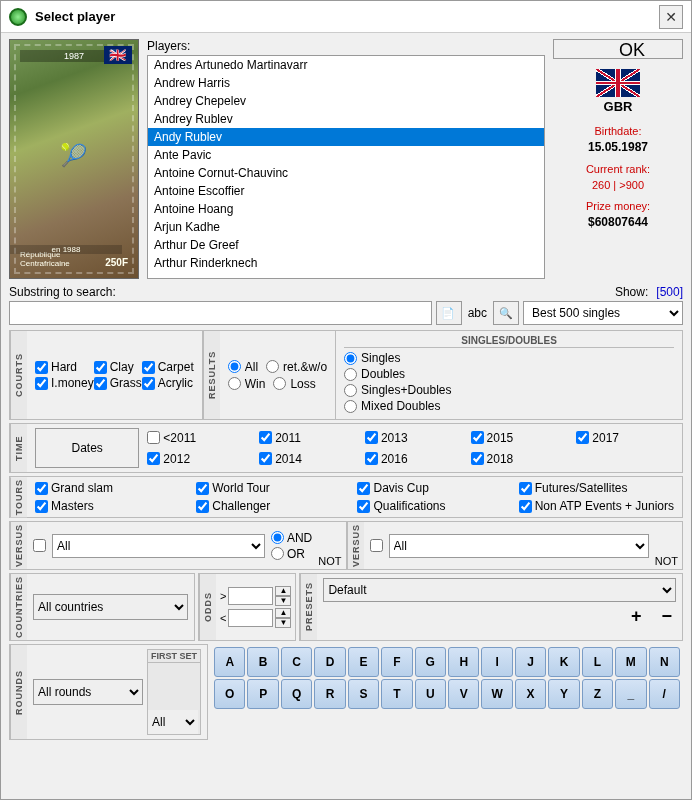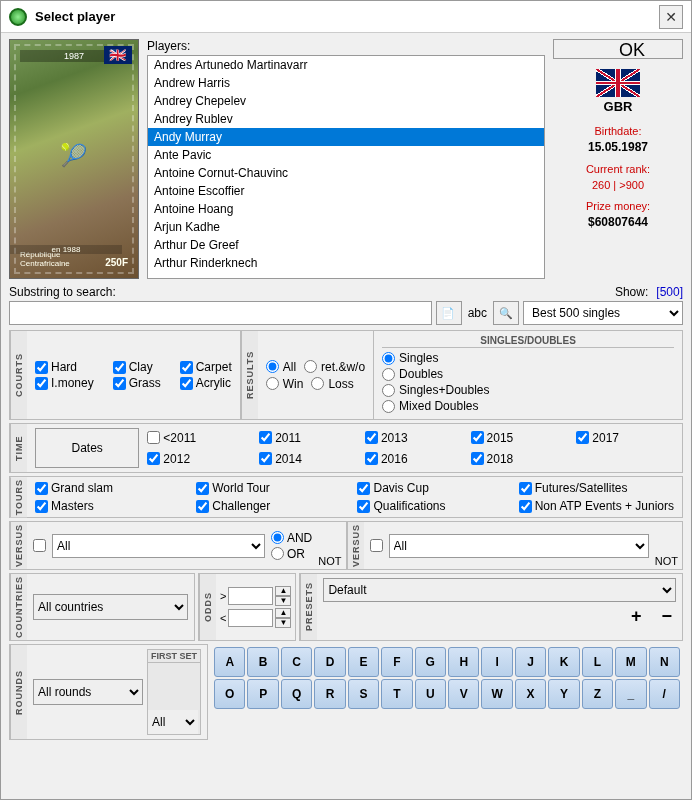--- a/index.html
+++ b/index.html
@@ -87,21 +87,21 @@
         </div>
       </div>
 
       <div class="player-list-section">
         <div class="players-label">Players:</div>
         <div class="player-list" id="playerList">
         <div class="player-list-item">Andres Artunedo Martinavarr</div>
             <div class="player-list-item">Andrew Harris</div>
             <div class="player-list-item">Andrey Chepelev</div>
             <div class="player-list-item">Andrey Rublev</div>
-            <div class="player-list-item selected">Andy Murray</div>
+            <div class="player-list-item selected">Andy Rublev</div>
             <div class="player-list-item">Ante Pavic</div>
             <div class="player-list-item">Antoine Cornut-Chauvinc</div>
             <div class="player-list-item">Antoine Escoffier</div>
             <div class="player-list-item">Antoine Hoang</div>
             <div class="player-list-item">Arjun Kadhe</div>
             <div class="player-list-item">Arthur De Greef</div>
             <div class="player-list-item">Arthur Rinderknech</div>
           </div>
       </div>
 
@@ -152,21 +152,21 @@
       <input type="text" class="search-input" style="flex: 1 1 0%; height: 24px; border: 1px solid rgb(153, 153, 153); padding: 2px 6px; font-size: 12px;">
       <button class="search-btn" style="height:24px;width:26px;border:1px solid #999;background:#f0f0f0;cursor:pointer;">📄</button>
       <span style="font-size:12px;margin:5px 2px;">abc</span>
       <button class="search-btn" style="height:24px;width:26px;border:1px solid #999;background:#f0f0f0;cursor:pointer;">🔍</button>
       <select class="show-select" style="height:24px;border:1px solid #999;font-size:12px;min-width:160px;" id="showSelect">
       <option>Best 500 singles</option><option>Best 500 doubles</option><option>All singles</option><option>All doubles</option></select>
     </div>
 
     <div style="display:flex;border:1px solid #bbb;margin-bottom:3px;">
       <div class="label-vert" style="font-size:9px;padding:2px 3px;">COURTS</div>
-      <div style="padding:4px 8px;display:grid;grid-template-columns:auto auto auto;gap:2px 19px;align-content:center;" id="courtsGrid">
+      <div style="padding:4px 8px;display:grid;grid-template-columns:auto auto auto;gap:2px 0;align-content:center;" id="courtsGrid">
       <label class="checkbox-item">
             <input type="checkbox" checked="" style="">
             <span>Hard</span>
           </label>
           <label class="checkbox-item">
             <input type="checkbox" checked="" style="">
             <span>Clay</span>
           </label>
           <label class="checkbox-item">
             <input type="checkbox" checked="" style="">

